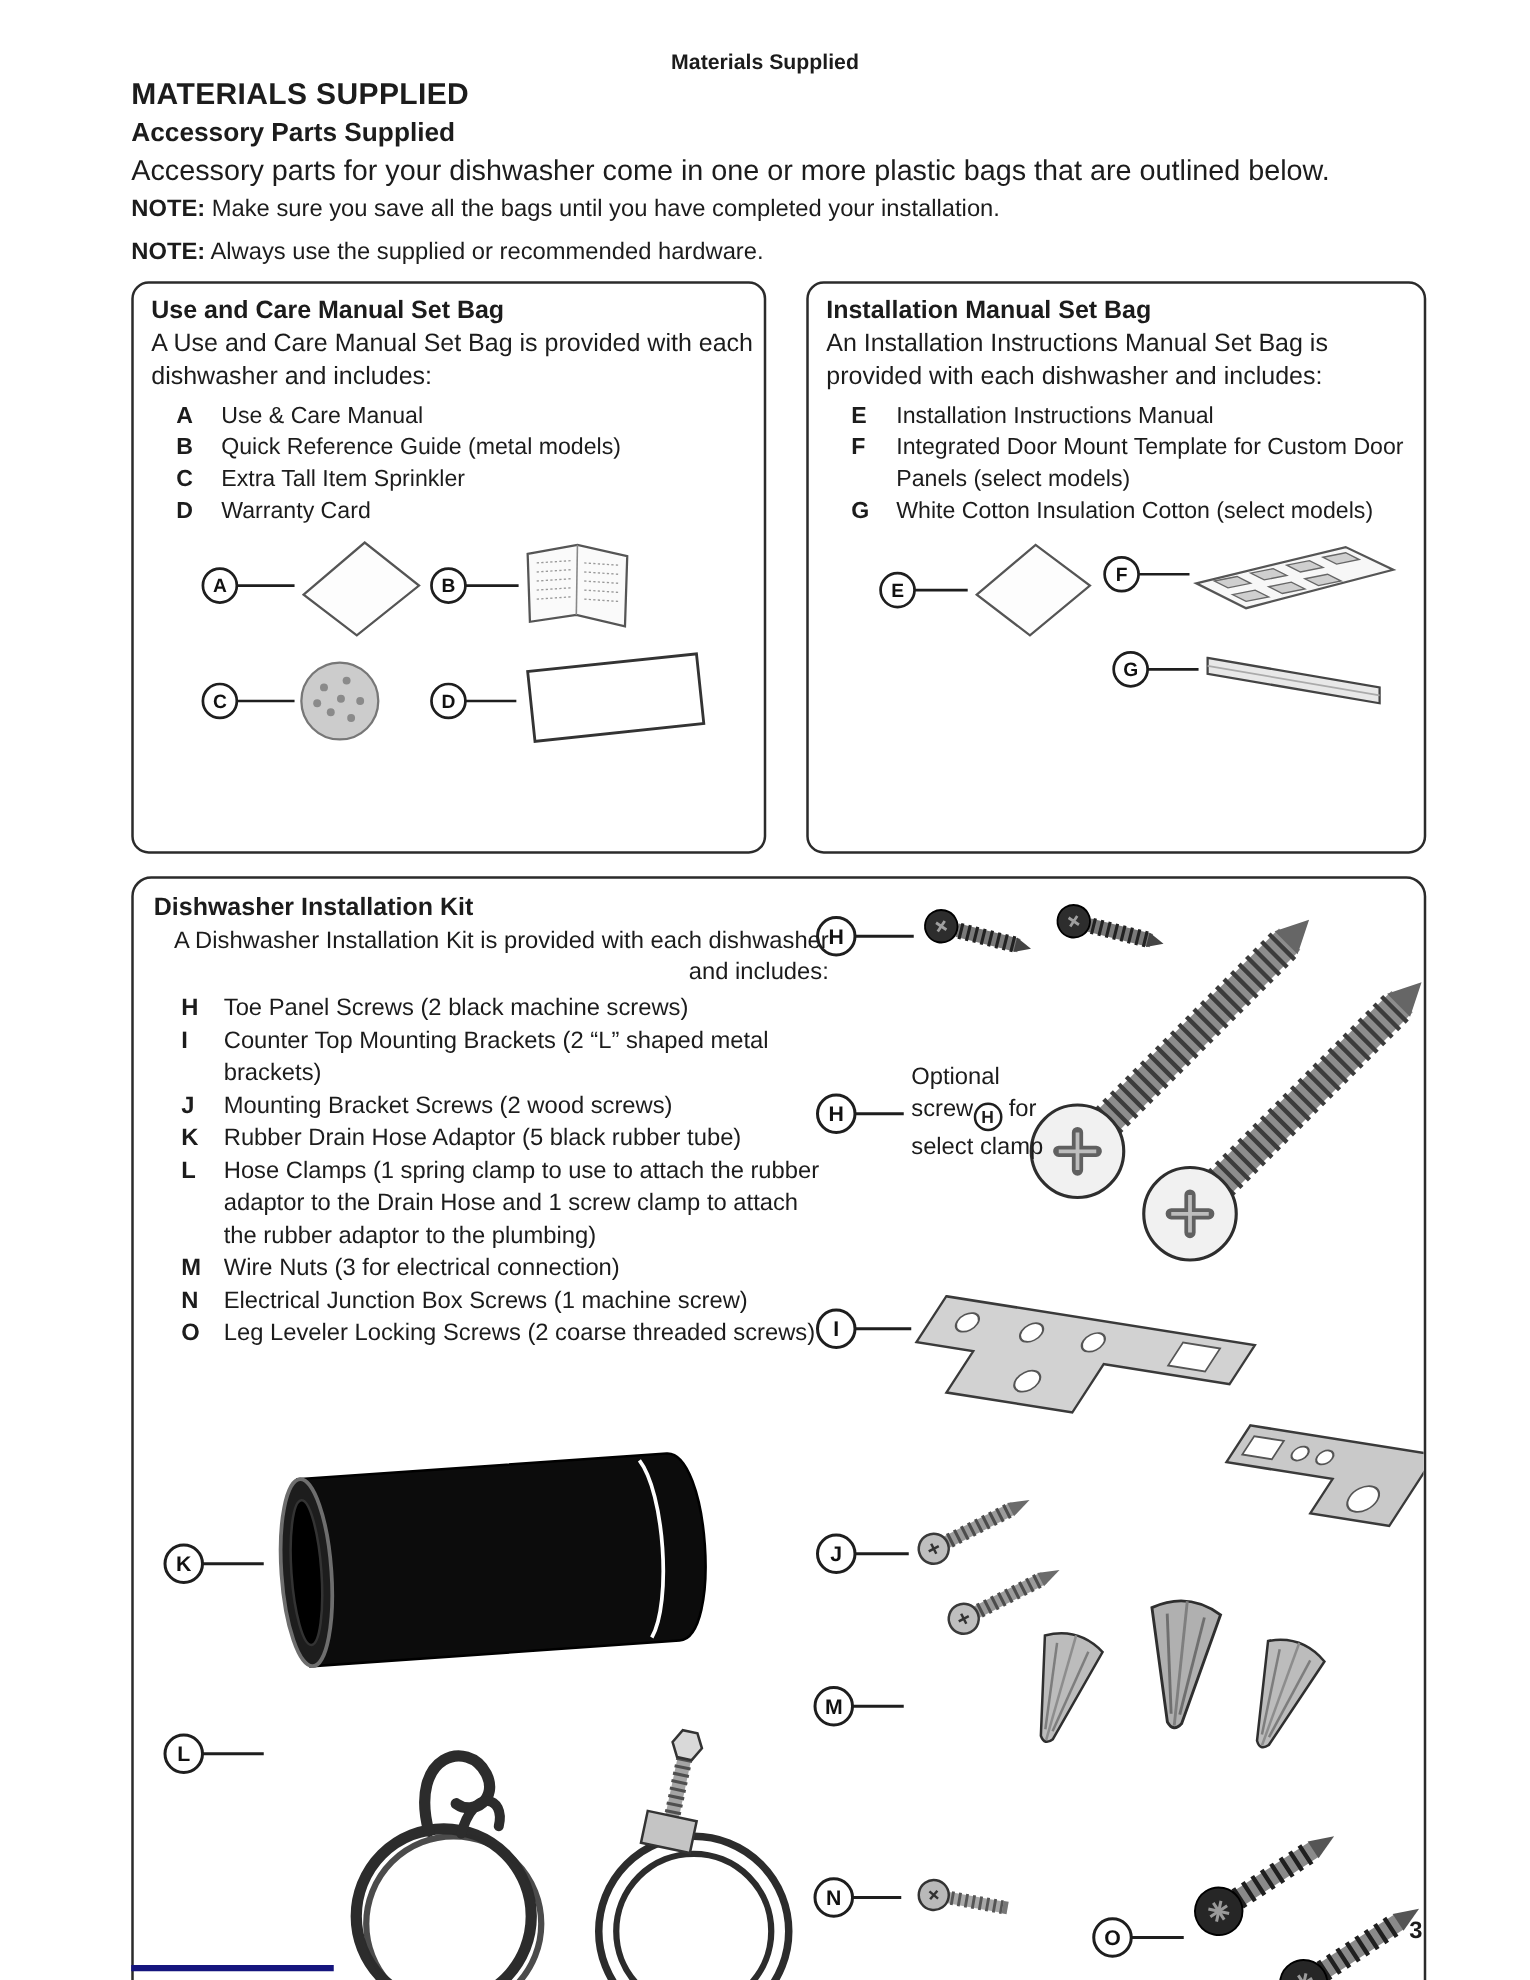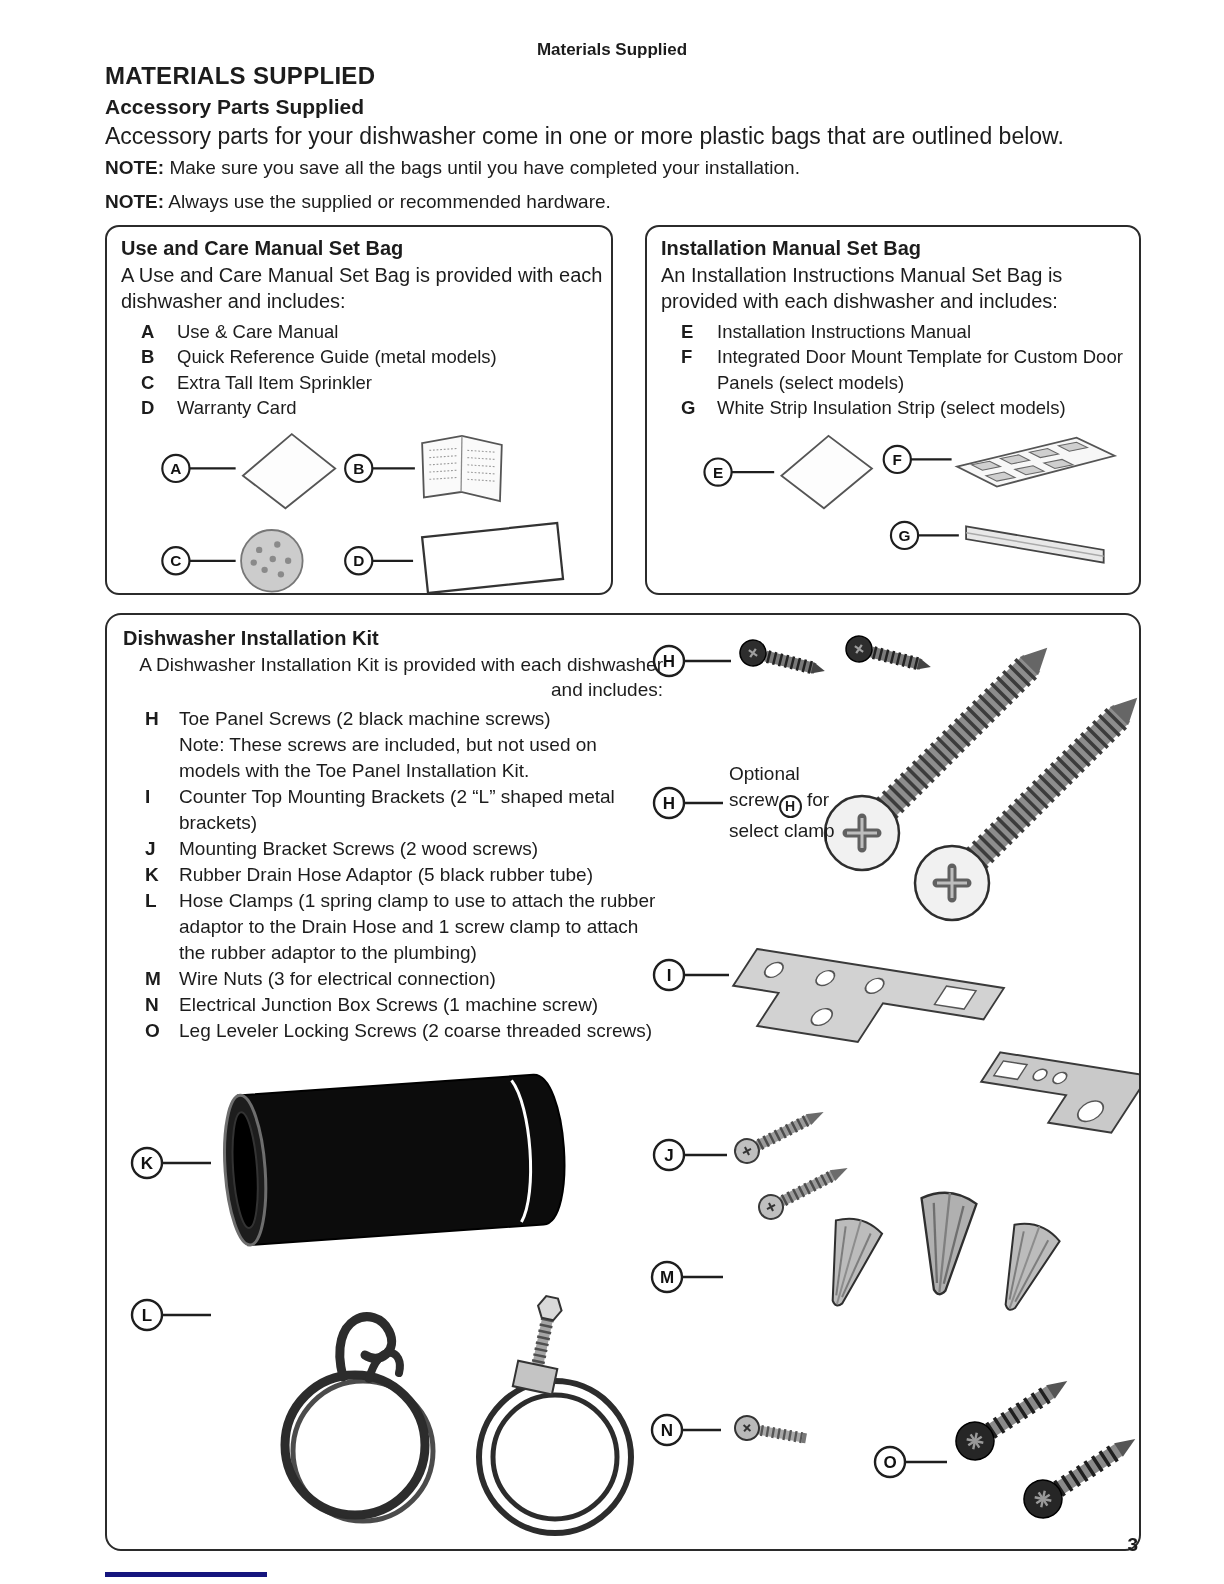--- a/index.html
+++ b/index.html
@@ -13,21 +13,21 @@
 
   h1.page-title { font-size:24px; font-weight:bold; letter-spacing:.3px; }
   h2.section-subtitle { font-size:21px; font-weight:bold; margin-top:5px; }
   p.intro { font-size:23px; margin-top:4px; }
   p.note { font-size:19px; margin-top:7px; }
   p.note b { font-weight:bold; }
   p.note.second { margin-top:12px; }
 
   .boxes-row { display:flex; gap:32px; margin-top:12px; }
   .box { border:2px solid #2b2b2b; border-radius:14px; background:#fff; }
-  .top-box { height:370px; padding:10px 0 0 14px; overflow:hidden; }
+  .top-box { height:458px; padding:10px 0 0 14px; overflow:hidden; }
   .top-box.left { width:508px; }
   .top-box.right { flex:1; }
   .box-title { font-size:20px; font-weight:bold; }
   .box-desc { font-size:20px; line-height:1.32; margin-top:2px; }
 
   ul.item-list { list-style:none; margin-top:4px; }
   ul.item-list li { position:relative; padding-left:56px; font-size:18.5px; line-height:1.38; }
   .li-letter { position:absolute; left:20px; font-weight:bold; }
   .li-note { display:block; }
 
@@ -138,21 +138,21 @@
         </g>
       </svg>
     </div>
 
     <div class="box top-box right">
       <div class="box-title">Installation Manual Set Bag</div>
       <p class="box-desc">An Installation Instructions Manual Set Bag is provided with each dishwasher and includes:</p>
       <ul class="item-list">
         <li><span class="li-letter">E</span><span>Installation Instructions Manual</span></li>
         <li><span class="li-letter">F</span><span>Integrated Door Mount Template for Custom Door Panels (select models)</span></li>
-        <li><span class="li-letter">G</span><span>White Strip Insulation Strip (select models)</span></li>
+        <li><span class="li-letter">G</span><span>White Cotton Insulation Cotton (select models)</span></li>
       </ul>
       <svg class="illus" viewBox="0 0 466 190">
 
         <g class="callout">
           <line x1="47" y1="52" x2="94" y2="52"></line>
           <circle cx="32" cy="52" r="15"></circle>
           <text x="32" y="58">E</text>
         </g>
         <g>
           <polygon points="102,56 154,12 202,48 149,92" fill="#fdfdfd" stroke="#555" stroke-width="2"></polygon>
@@ -390,21 +390,20 @@
         </g>
       </g>
     </svg>
 
     <div class="kit-text">
       <div class="box-title">Dishwasher Installation Kit</div>
       <p class="box-desc">A Dishwasher Installation Kit is provided with each dishwasher and includes:</p>
       <ul class="item-list">
         <li>
           <span class="li-letter">H</span><span>Toe Panel Screws (2 black machine screws)</span>
-          <span class="li-note">Note: These screws are included, but not used on models with the Toe Panel Installation Kit.</span>
         </li>
         <li><span class="li-letter">I</span><span>Counter Top Mounting Brackets (2 “L” shaped metal brackets)</span></li>
         <li><span class="li-letter">J</span><span>Mounting Bracket Screws (2 wood screws)</span></li>
         <li><span class="li-letter">K</span><span>Rubber Drain Hose Adaptor (5 black rubber tube)</span></li>
         <li><span class="li-letter">L</span><span>Hose Clamps (1 spring clamp to use to attach the rubber adaptor to the Drain Hose and 1 screw clamp to attach the rubber adaptor to the plumbing)</span></li>
         <li><span class="li-letter">M</span><span>Wire Nuts (3 for electrical connection)</span></li>
         <li><span class="li-letter">N</span><span>Electrical Junction Box Screws (1 machine screw)</span></li>
         <li><span class="li-letter">O</span><span>Leg Leveler Locking Screws (2 coarse threaded screws)</span></li>
       </ul>
     </div>

